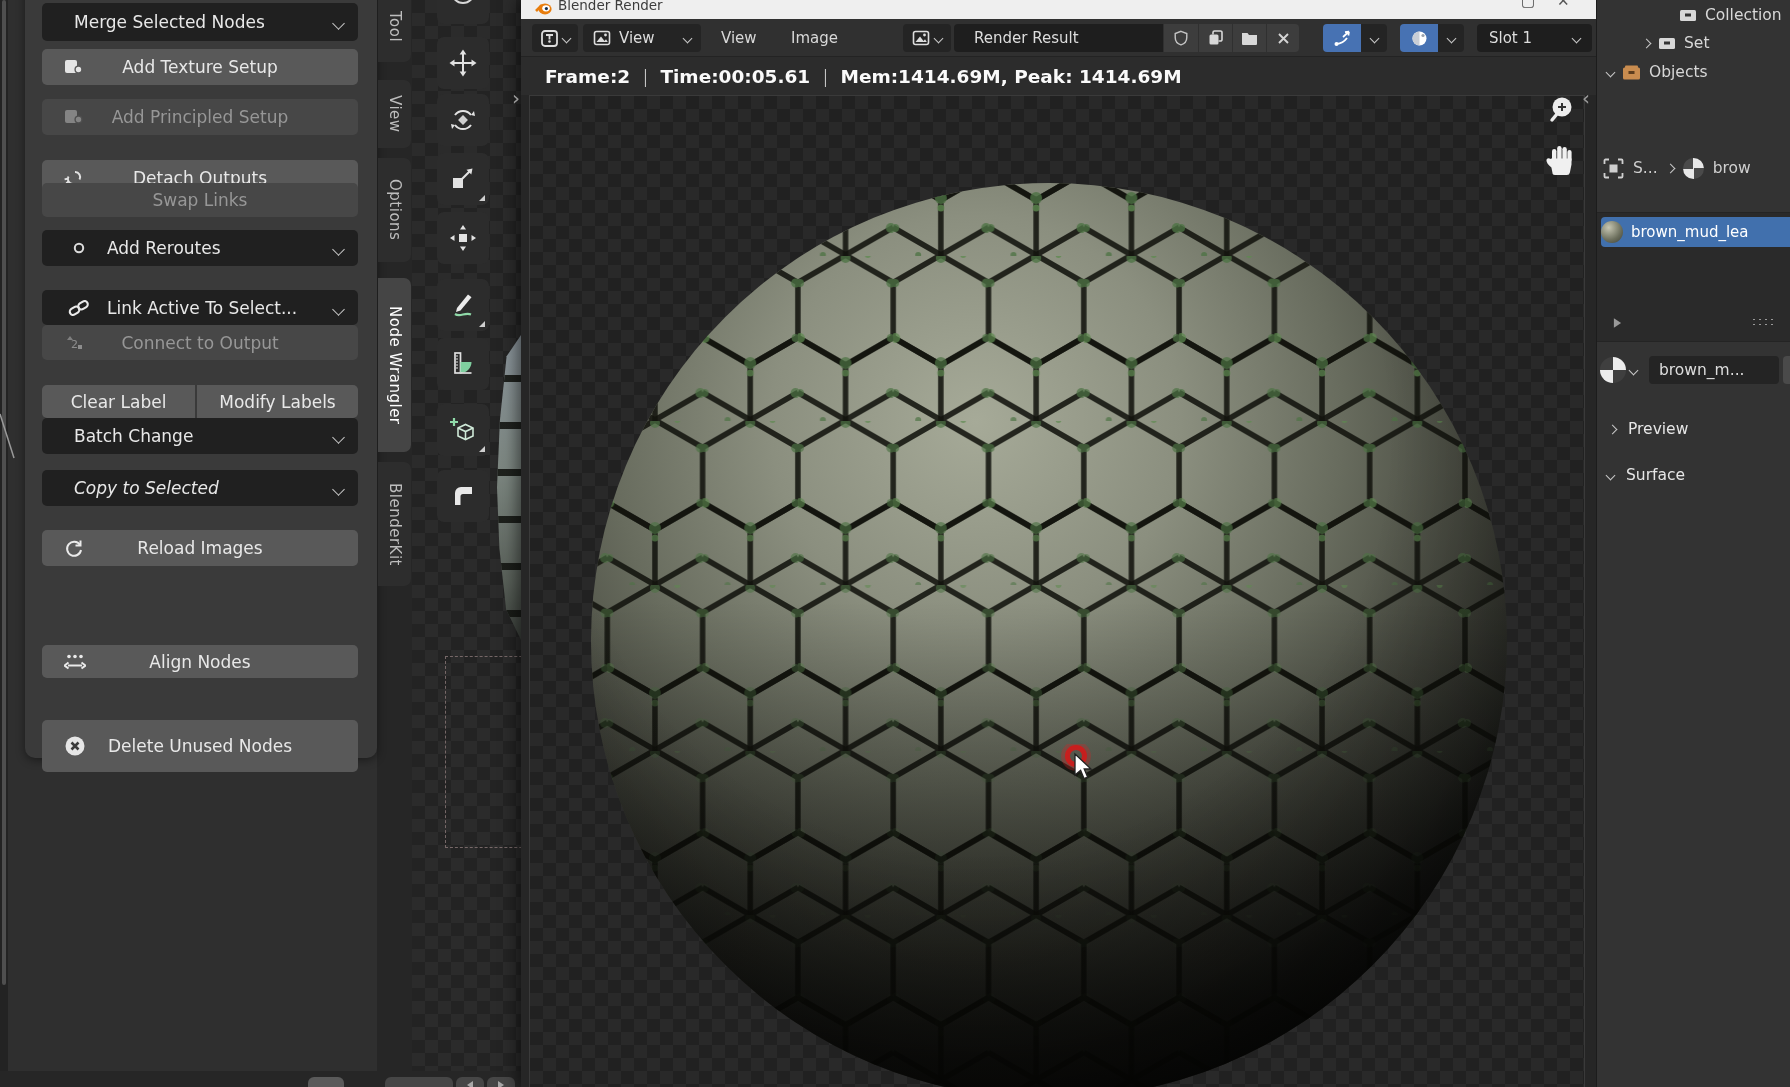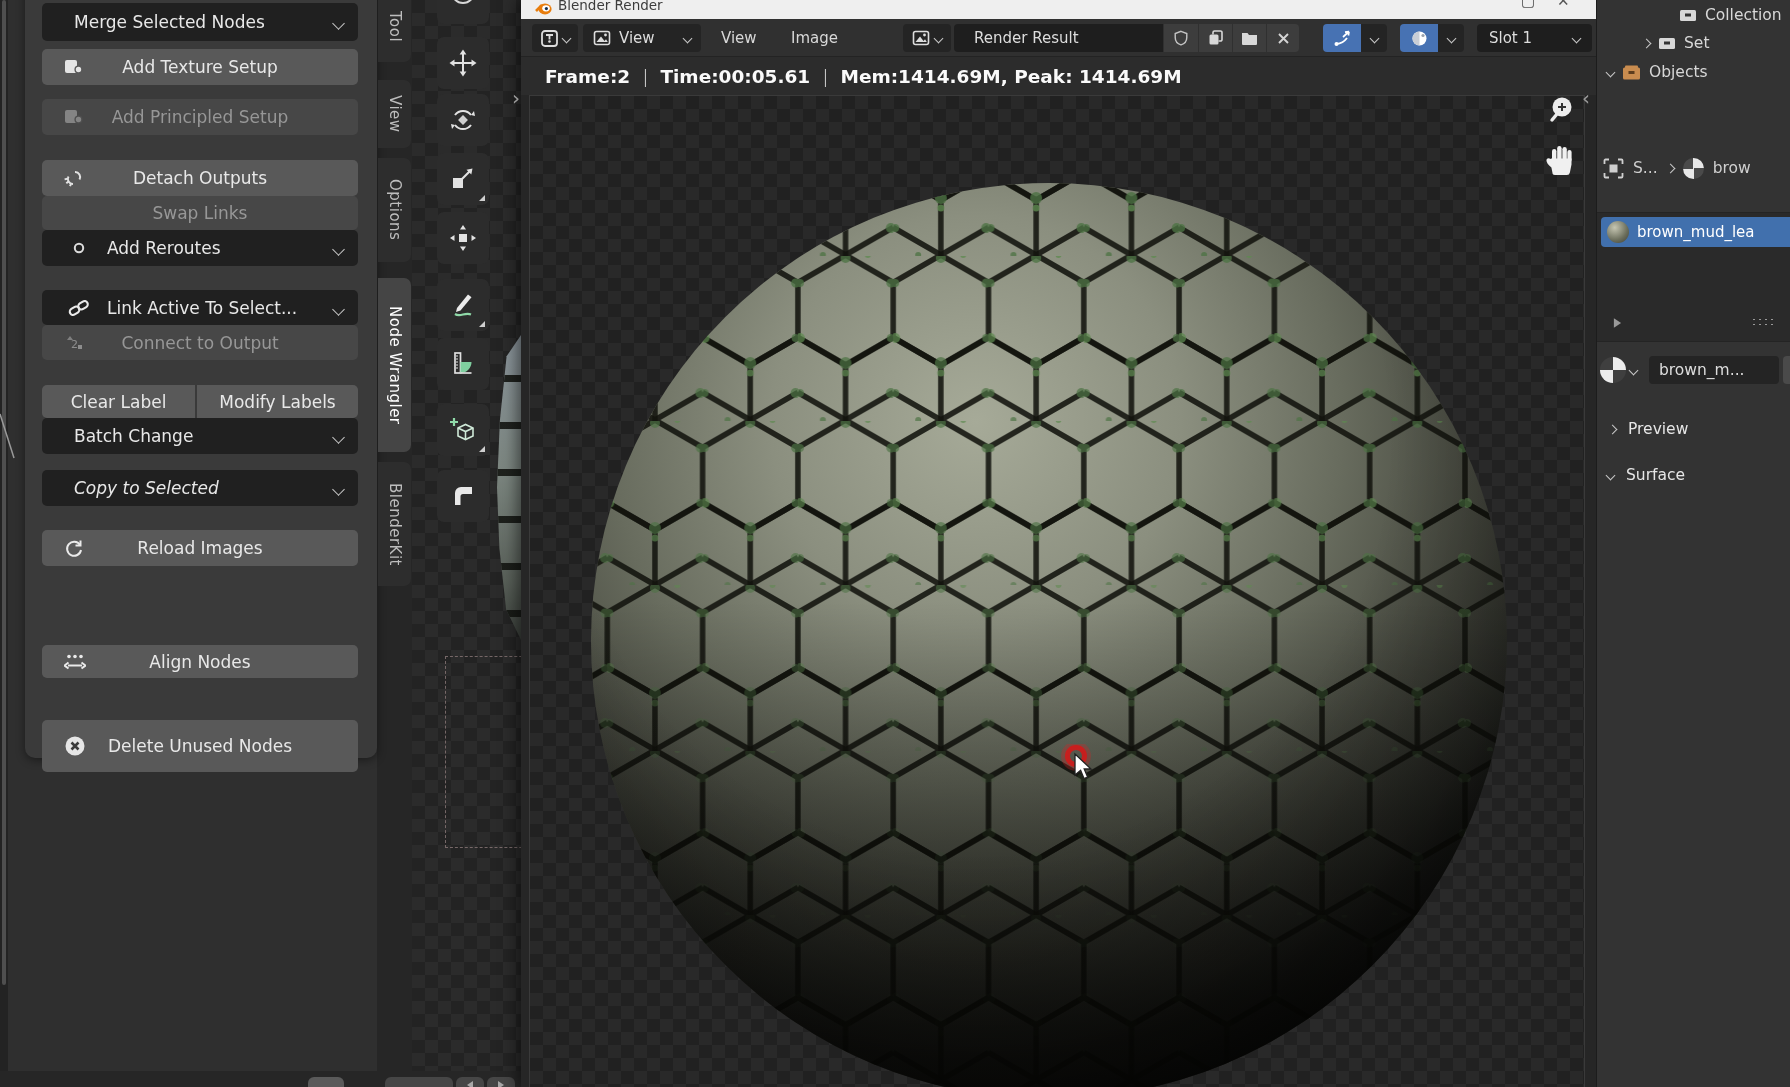--- a/index.html
+++ b/index.html
@@ -77,21 +77,21 @@
   
   .right-panel{left:1596px;top:0;width:194px;height:1087px;background:#333;border-left:1px solid #1c1c1c;box-sizing:border-box;}
   .rp-row{position:absolute;display:flex;align-items:center;color:#d8d8d8;font-size:15.5px;white-space:nowrap;}
   .searchbox{position:absolute;left:43px;top:8px;width:151px;height:28px;background:#1e1e1e;
     border-radius:14px 0 0 14px;display:flex;align-items:center;padding-left:10px;box-sizing:border-box;gap:6px;}
   .searchbox input{background:transparent;border:none;outline:none;color:#bbb;font-size:15px;width:100px;
     font-family:"DejaVu Sans","Liberation Sans",sans-serif;}
   .searchbox input::placeholder{color:#8a8a8a;}
   .matlist{position:absolute;left:0;top:212px;width:194px;height:128px;background:#2a2a2a;border-top:1px solid #242424;border-bottom:1px solid #242424;}
   .matrow{position:absolute;left:4px;top:4px;width:190px;height:30px;background:#4170ad;border-radius:4px 0 0 4px;
-    display:flex;align-items:center;gap:8px;padding-left:6px;box-sizing:border-box;color:#fff;font-size:15px;overflow:hidden;}
+    display:flex;align-items:center;gap:8px;box-sizing:border-box;color:#fff;font-size:15px;overflow:hidden;}
   .thumb{width:22px;height:22px;border-radius:50%;background:radial-gradient(circle at 35% 30%,#c6c6b2,#6b6e5c 60%,#3c3e33);flex:0 0 auto;}
   .dotgrid{width:24px;height:10px;background-image:radial-gradient(#999 1.1px,transparent 1.3px);background-size:6px 5px;}
   .tri-right{width:0;height:0;border-top:6px solid transparent;border-bottom:6px solid transparent;border-left:9px solid #999;}
   .boxicon{display:inline-block;line-height:0;}
   svg{display:block;}
 </style>
 </head>
 <body>
 
 <div id="app">
@@ -134,21 +134,21 @@
       <span class="bicon">
         <svg width="20" height="20" viewBox="0 0 20 20" fill="none" stroke="#e2e2e2" stroke-width="2">
           <path d="M11 4 a5 5 0 0 1 4.5 7.5"></path>
             <path d="M9 16 a5 5 0 0 1 -4.5 -7.5"></path>
           <path d="M4.5 13.5 l-2.2 1.8 M7 15.8 l-1 2.4 M3.2 10.8 l-2.6 .6"></path>
         </svg>
       </span>
       <span>Detach Outputs</span>
     </div>
 
-    <div class="nwbtn disabled" style="top:216px;height:34px;">
+    <div class="nwbtn disabled" style="top:203px;height:34px;">
       <span>Swap Links</span>
     </div>
 
     <div class="nwbtn dark" style="top:250px;height:36px;">
       <span class="bicon" style="left:30px">
         <svg width="14" height="14" viewBox="0 0 14 14">
             <circle cx="7" cy="7" r="4.2" fill="none" stroke="#dcdcdc" stroke-width="2"></circle>
           </svg>
       </span>
       <span style="margin-left:33px">Add Reroutes</span>

